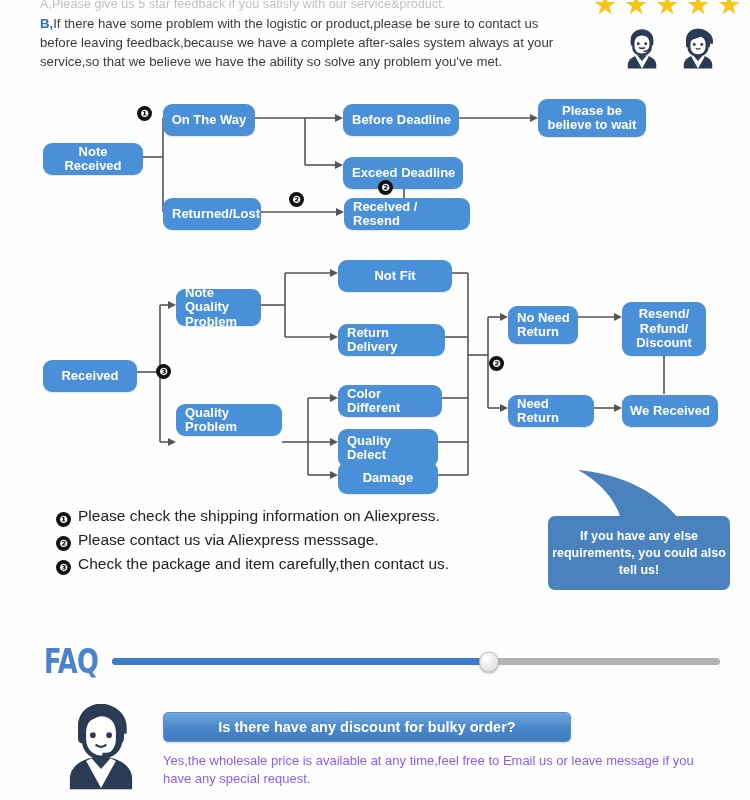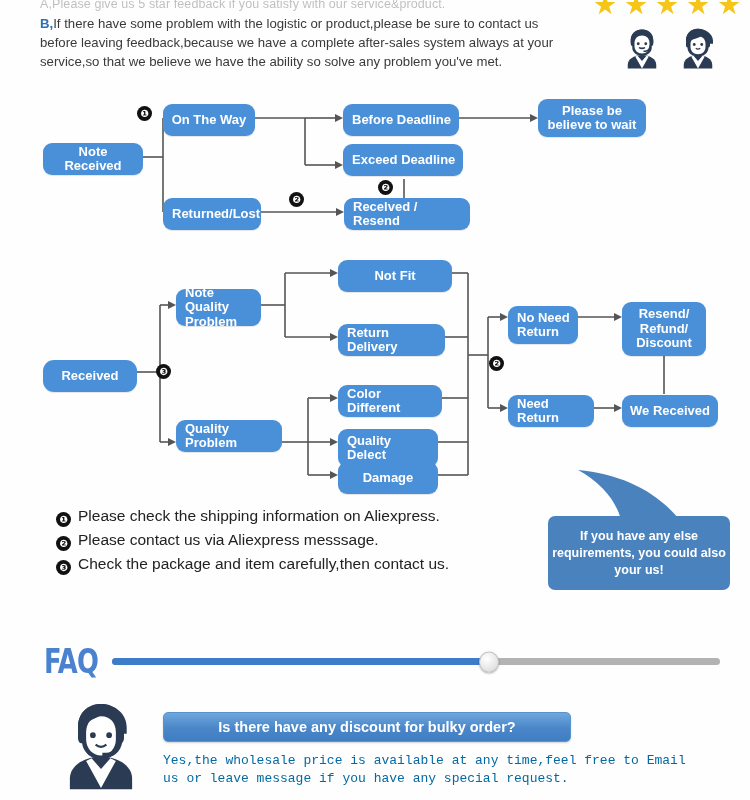--- a/index.html
+++ b/index.html
@@ -100,21 +100,21 @@
   .faq-q {
     position: absolute; left: 163px; top: 712px; width: 408px; height: 30px;
     background: linear-gradient(#6ea8de, #4a86c8 55%, #3f7ec2);
     border: 1px solid #5a93cc; border-radius: 5px;
     color: #fff; font-size: 14.5px; font-weight: bold;
     display: flex; align-items: center; justify-content: center;
     box-shadow: 0 1px 2px rgba(0,0,0,.18);
   }
   .faq-a {
     position: absolute; left: 163px; top: 752px; width: 545px;
-    font-size: 13px; line-height: 18px; color: #0369a1; font-family: Liberation Mono, monospace;
+    font-size: 13px; line-height: 18px; color: #8b5cf6;
   }
 </style>
 </head>
 <body>
 
 <div id="page">
 
   <div class="intro-cut">A,Please give us 5 star feedback if you satisfy with our service&amp;product.</div>
 
   <div class="intro-block">
@@ -177,21 +177,21 @@
     <polygon points="400,103 404,112 408,103" fill="#555" stroke="none"></polygon>
 
     <line x1="261" y1="117" x2="336" y2="117"></line>
     <polygon points="336,113 344,117 336,121" fill="#555" stroke="none"></polygon>
   </svg>
 
   <div class="fc-box" style="left:43px; top:143px; width:100px; height:28px;">Note Received</div>
   <div class="fc-box" style="left:163px; top:104px; width:92px; height:27px;">On The Way</div>
   <div class="fc-box left" style="left:163px; top:198px; width:98px; height:27px;">Returned/Lost</div>
   <div class="fc-box left" style="left:343px; top:104px; width:116px; height:27px;">Before Deadline</div>
-  <div class="fc-box left" style="left:343px; top:144px; width:120px; height:19px;">Exceed Deadline</div>
+  <div class="fc-box left" style="left:343px; top:157px; width:120px; height:19px;">Exceed Deadline</div>
   <div class="fc-box left" style="left:344px; top:198px; width:126px; height:27px;">Recelved / Resend</div>
   <div class="fc-box" style="left:538px; top:99px; width:108px; height:38px;">Please be believe to wait</div>
 
   <div class="marker" style="left:137px; top:106px;">❶</div>
   <div class="marker" style="left:289px; top:192px;">❷</div>
   <div class="marker" style="left:378px; top:180px;">❷</div>
 
   <svg class="wires" width="750" height="260" style="top:255px">
 
     <line x1="137" y1="117" x2="160" y2="117"></line>
@@ -236,23 +236,23 @@
 
     <line x1="578" y1="62" x2="614" y2="62"></line>
     <polygon points="614,58 622,62 614,66" fill="#555" stroke="none"></polygon>
 
     <line x1="594" y1="153" x2="614" y2="153"></line>
     <polygon points="614,149 622,153 614,157" fill="#555" stroke="none"></polygon>
 
     <path d="M664 101 L664 139"></path>
   </svg>
 
-  <div class="fc-box" style="left:43px; top:360px; width:94px; height:26px;border-radius:11px;">Received</div>
+  <div class="fc-box" style="left:43px; top:360px; width:94px; height:26px;">Received</div>
   <div class="fc-box left" style="left:176px; top:289px; width:85px; height:37px;">Note Quality Problem</div>
-  <div class="fc-box left" style="left:176px; top:420px; width:106px; height:15px;">Quality Problem</div>
+  <div class="fc-box left" style="left:176px; top:404px; width:106px; height:15px;">Quality Problem</div>
 
   <div class="fc-box" style="left:338px; top:260px; width:114px; height:26px;">Not Fit</div>
   <div class="fc-box left" style="left:338px; top:324px; width:107px; height:26px;">Return Delivery</div>
   <div class="fc-box left" style="left:338px; top:385px; width:104px; height:16px;">Color Different</div>
   <div class="fc-box left" style="left:338px; top:429px; width:100px; height:38px;">Quality Delect</div>
   <div class="fc-box" style="left:338px; top:462px; width:100px; height:26px;">Damage</div>
 
   <div class="fc-box left" style="left:508px; top:306px; width:70px; height:38px;">No Need Return</div>
   <div class="fc-box left" style="left:508px; top:395px; width:86px; height:26px;">Need Return</div>
   <div class="fc-box" style="left:622px; top:302px; width:84px; height:54px;">Resend/ Refund/ Discount</div>
@@ -273,21 +273,21 @@
     <div class="note-row">
       <span class="note-bullet">❸</span>
       <span class="note-text">Check the package and item carefully,then contact us.</span>
     </div>
   </div>
 
   <svg class="bubble-tail" width="112" height="62" viewBox="0 0 112 62">
     <path fill="#4a82bd" d="M2 4 C48 8 86 28 108 60 L108 60 L46 60 C44 40 28 18 2 4 Z"></path>
   </svg>
   <div class="bubble">
-    <span>If you have any else requirements, you could also your us!</span>
+    <span>If you have any else requirements, you could also tell us!</span>
   </div>
 
   <div class="faq-label">FAQ</div>
   <div class="faq-track">
     <div class="faq-fill" style="width: 62%;"></div>
     <div class="faq-knob" style="left: 62%;"></div>
   </div>
 
   <svg class="faq-avatar" width="88" height="92" viewBox="0 0 64 68">
     <path fill="#2b3b53" d="M32 3c-11 0-17 8-17 17v8c0 2 1 4 3 4 1 7 7 12 14 12s13-5 14-12c2 0 3-2 3-4v-8c0-9-6-17-17-17z"></path>

